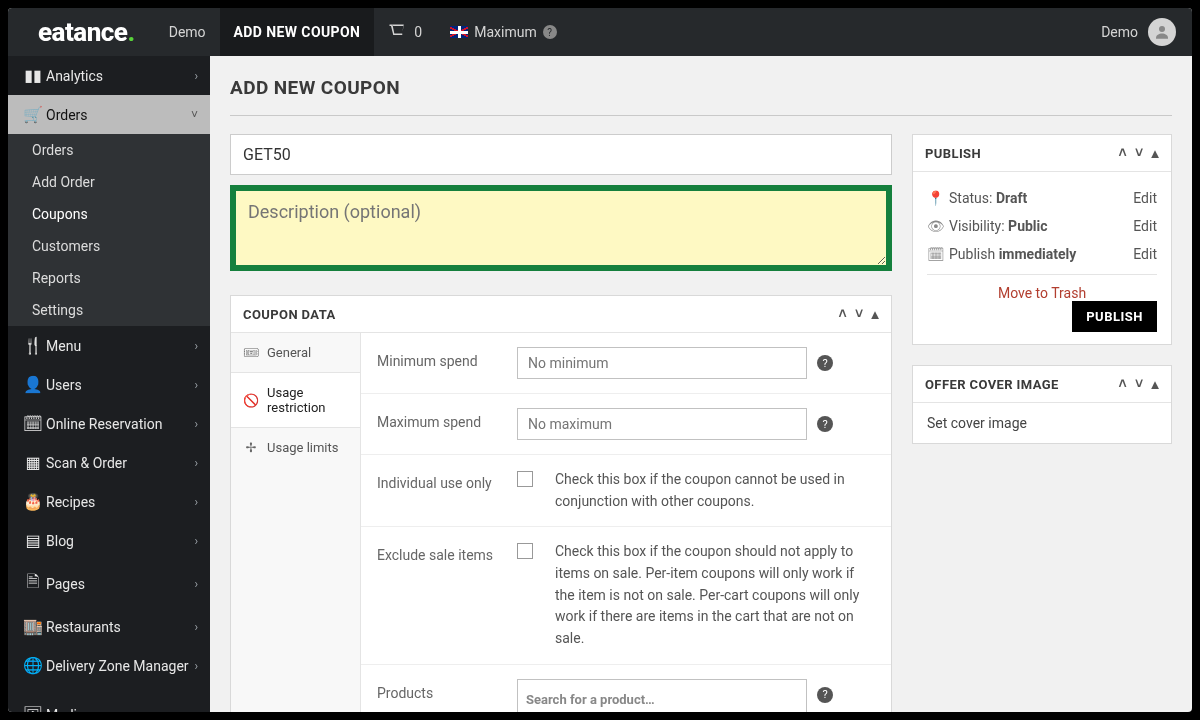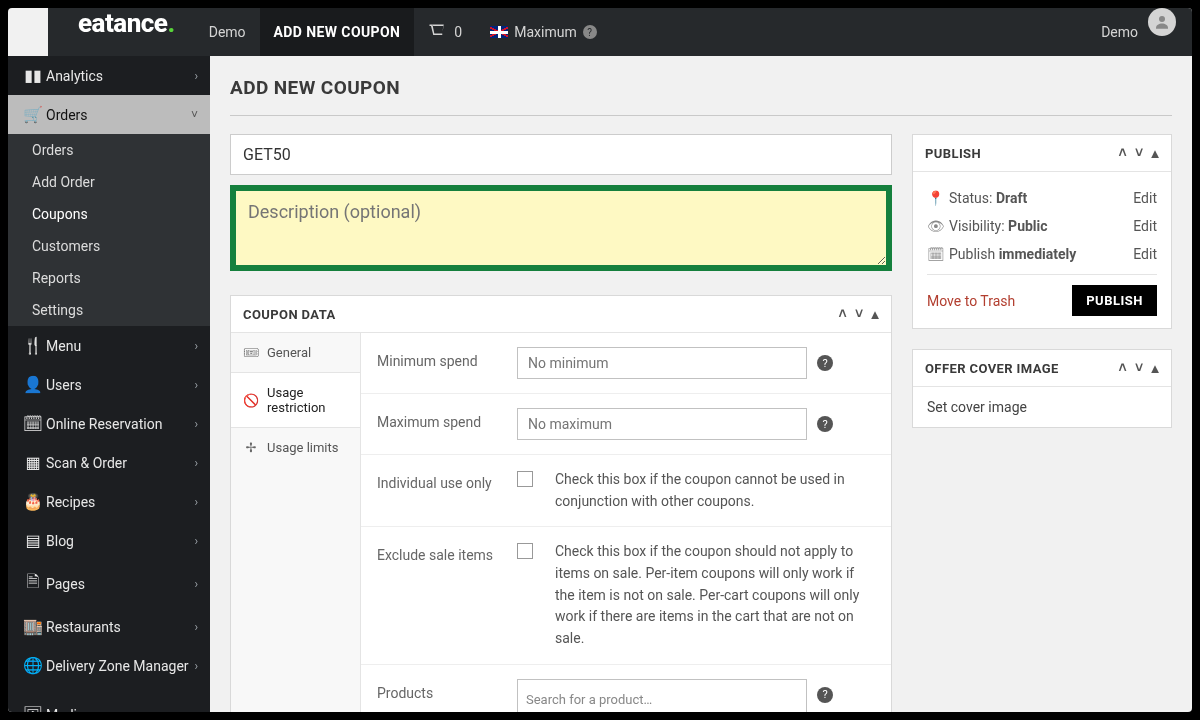--- a/index.html
+++ b/index.html
@@ -1,21 +1,21 @@
 <!DOCTYPE html>
 <html><head>
 <meta charset="utf-8">
 <style>
 * { box-sizing: border-box; margin: 0; padding: 0; font-family: -apple-system, BlinkMacSystemFont, "Segoe UI", Roboto, Helvetica, Arial, sans-serif; }
 html, body { height: 100%; }
 body { background: #000; padding: 8px; }
 .app { width: 100%; height: 100%; background: #f1f1f1; display: flex; flex-direction: column; border-radius: 4px; overflow: hidden; }
 
 
-.topbar { background: #26292c; height: 48px; display: flex; color: #e7e7e7; font-size: 14px; margin-left: 40px; }
+.topbar { background: #26292c; height: 48px; display: flex; align-items: center; color: #e7e7e7; font-size: 14px; }
 .logo { display: flex; align-items: baseline; padding: 0 20px 0 30px; font-weight: 800; font-size: 26px; letter-spacing: -0.5px; color: #fff; }
 .logo-dot { color: #58d33a; }
 .top-item { padding: 0 14px; height: 48px; display: flex; align-items: center; color: #d4d4d4; cursor: pointer; }
 .top-item.active { background: #191b1d; color: #fff; font-weight: 700; letter-spacing: .4px; }
 .top-item .icn { margin-right: 8px; display:flex; align-items:center; }
 .top-item .helpq { margin-left: 6px; width:14px; height:14px; border-radius:50%; background:#888; color:#26292c; font-size:10px; display:flex; align-items:center; justify-content:center; }
 .flex-spacer { flex: 1; }
 .avatar { width: 28px; height: 28px; border-radius: 50%; background: #d4d4d4; margin: 0 16px 0 10px; display:flex; align-items:center; justify-content:center; color:#888; }
 .flag { width:18px; height:12px; display:inline-block; background: linear-gradient(#00247d,#00247d); position:relative; overflow:hidden; margin-right:6px;}
 .flag::before, .flag::after { content:""; position:absolute; inset:0; }
@@ -58,32 +58,32 @@
 .cd-wrap { display:flex; }
 .cd-tabs { width:130px; border-right:1px solid #e4e4e4; background:#f8f8f8; }
 .cd-tab { display:flex; align-items:center; gap:8px; padding:12px 12px; font-size:13px; color:#555; cursor:pointer; border-bottom:1px solid #e4e4e4; }
 .cd-tab.active { background:#fff; color:#222; font-weight:400; }
 .cd-tab .ticon { width:16px; text-align:center; color:#666; }
 .cd-form { flex:1; }
 .cd-row { display:flex; align-items:flex-start; padding:14px 16px; border-bottom:1px solid #eee; font-size:14px; }
 .cd-label { width:140px; color:#666; padding-top:6px; }
 .cd-field { flex:1; display:flex; align-items:flex-start; gap:10px; }
 .cd-field input[type=text] { width:290px; padding:7px 10px; border:1px solid #c1c1c1; font-size:14px; color:#666; }
-.select2 { width:290px; min-height:32px; border:1px solid #c1c1c1; padding:4px 8px 14px; position:relative; font-size:13px; color:#888; }
+.select2 { width:290px; min-height:32px; border:1px solid #c1c1c1; padding:4px 8px 14px; position:relative; font-size:13px; color:#888;font-weight:bold; }
 .select2 .sph { font-size:13px; color:#888; position:relative; top:8px; }
 .qmark { width:16px; height:16px; border-radius:50%; background:#555; color:#fff; font-size:11px; display:flex; align-items:center; justify-content:center; flex:0 0 auto; margin-top:8px; }
 .chk-wrap { display:flex; gap:22px; }
 .chk { width:16px; height:16px; border:1px solid #999; flex:0 0 auto; margin-top:2px; }
 .chk-text { color:#555; line-height:1.55; max-width:360px; }
 
 
 .pub-row { display:flex; align-items:center; padding:6px 0; font-size:14px; color:#555; }
 .pub-row .picon { width:22px; color:#888; }
 .pub-row .edit { margin-left:auto; color:#555; cursor:pointer; }
-.pub-actions { display:flex; align-items:center; padding-top:10px; margin-top:6px; border-top:1px solid #e4e4e4; }
+.pub-actions { display:flex; align-items:center; padding-top:10px; margin-top:6px; border-top:1px solid #e4e4e4;flex-direction:column; }
 .trash { color:#b23e2f; font-size:14px; cursor:pointer; }
 .btn-publish { margin-left:auto; background:#000; color:#fff; padding:8px 14px; font-size:13px; font-weight:700; letter-spacing:.5px; border:none; cursor:pointer; }
 </style>
 </head>
 <body>
 
 <div class="app">
 
   <div class="topbar">
     <div class="logo">

